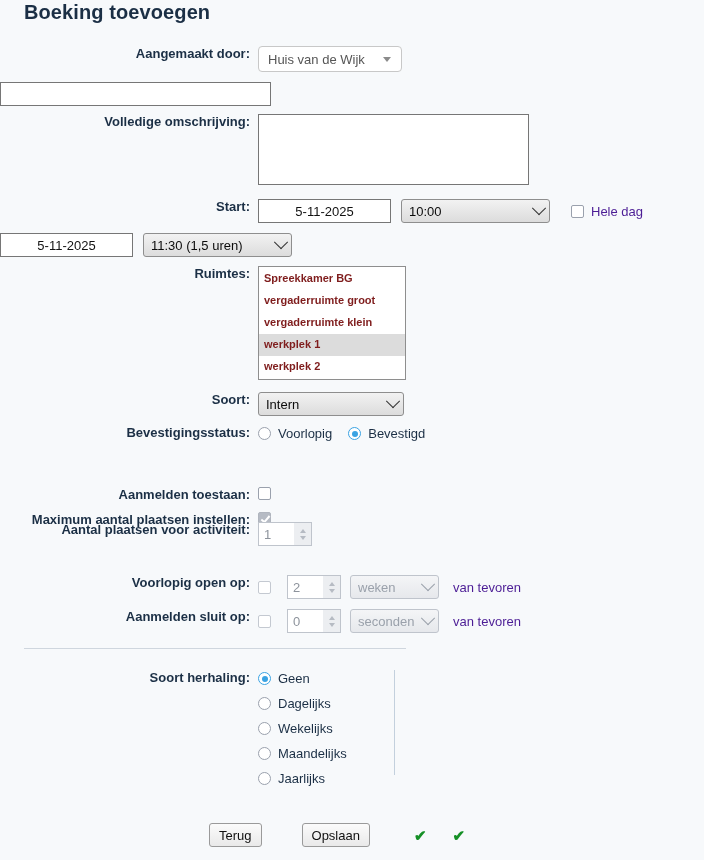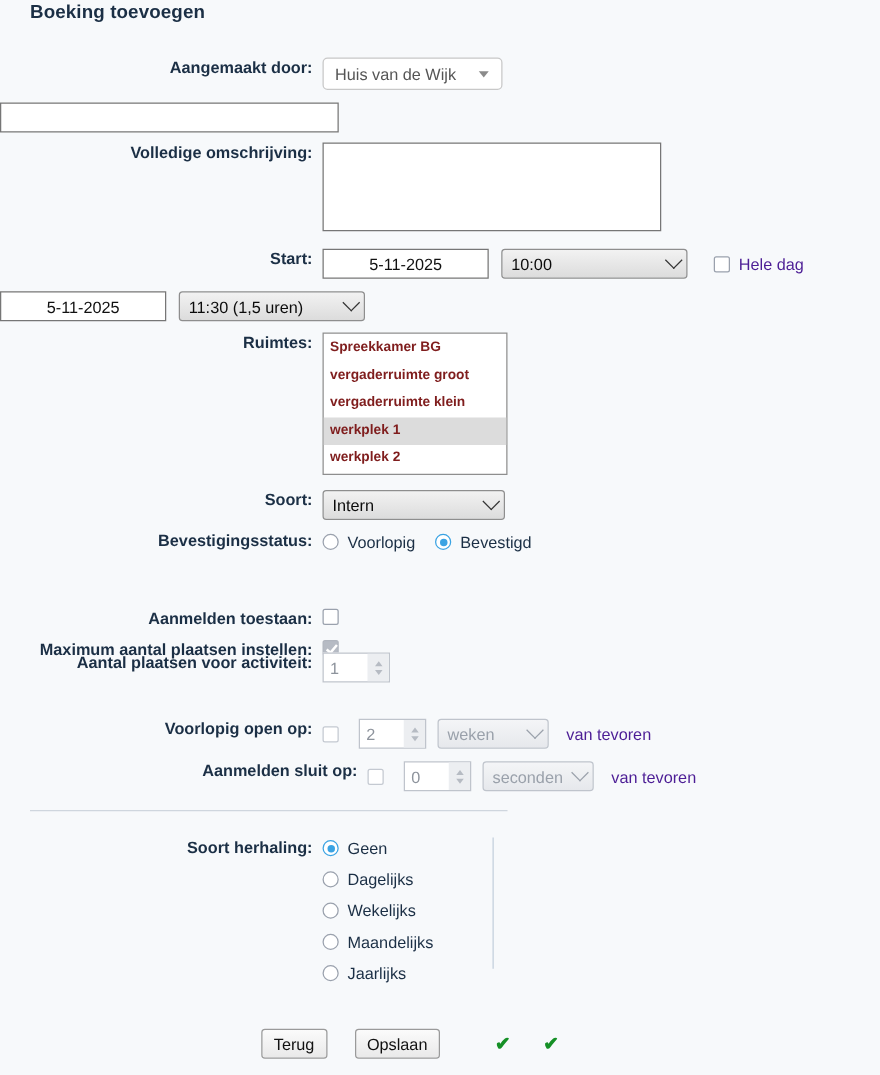--- a/index.html
+++ b/index.html
@@ -20,21 +20,21 @@
     position: relative;
     width: 704px;
     height: 860px;
   }
 
   
   .page-title {
     position: absolute;
     left: 24px;
     top: 1px;
-    font-size: 15px;
+    font-size: 20px;
     font-weight: bold;
     color: #1b2f45;
     letter-spacing: 0.1px;
   }
 
   
   .row {
     position: absolute;
     display: flex;
     align-items: flex-start;
@@ -419,21 +419,21 @@
         </span>
       </div>
       <div class="nat-select disabled" style="width:89px; margin-left:9px; margin-top:4px;">
         <span>weken</span>
         <span class="chev"></span>
       </div>
       <span class="inline-lbl" style="margin-left:14px; margin-top:4px;">van tevoren</span>
     </div>
   </div>
 
-  <div class="row" style="left:0; top:605px;padding-left:36px;">
+  <div class="row" style="left:0; top:605px;">
     <div class="lbl" style="padding-top:4px;">Aanmelden sluit op:</div>
     <div class="field">
       <span class="cb dim" style="margin-top:4px;"></span>
       <div class="spin" style="width:54px; margin-left:16px; margin-top:4px;">
         <span>0</span>
         <span class="arrows">
           <i class="up"></i>
             <i class="down"></i>
         </span>
       </div>
@@ -470,18 +470,18 @@
         <span class="rd"></span>
         <span>Jaarlijks</span>
       </div>
     </div>
   </div>
 
   <div class="vsep" style="left:394px; top:670px; height:105px;"></div>
 
   <div style="position:absolute; left:209px; top:823px; display:flex; align-items:center;">
     <div class="btn">Terug</div>
-    <div class="btn" style="margin-left:22px;">Opslaan</div>
+    <div class="btn" style="margin-left:40px;">Opslaan</div>
     <span class="check-mark" style="margin-left:44px;">✔</span>
     <span class="check-mark" style="margin-left:26px;">✔</span>
   </div>
 
 </div>
 
 </body></html>

